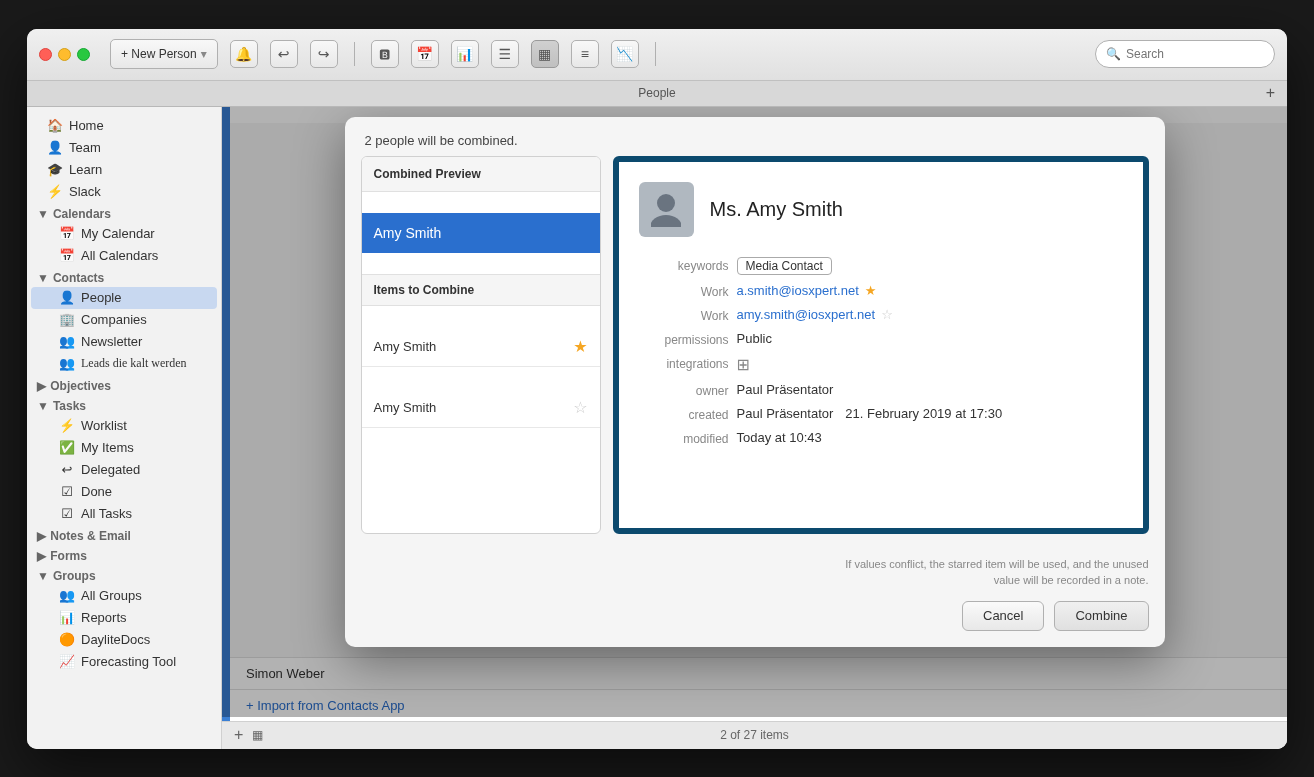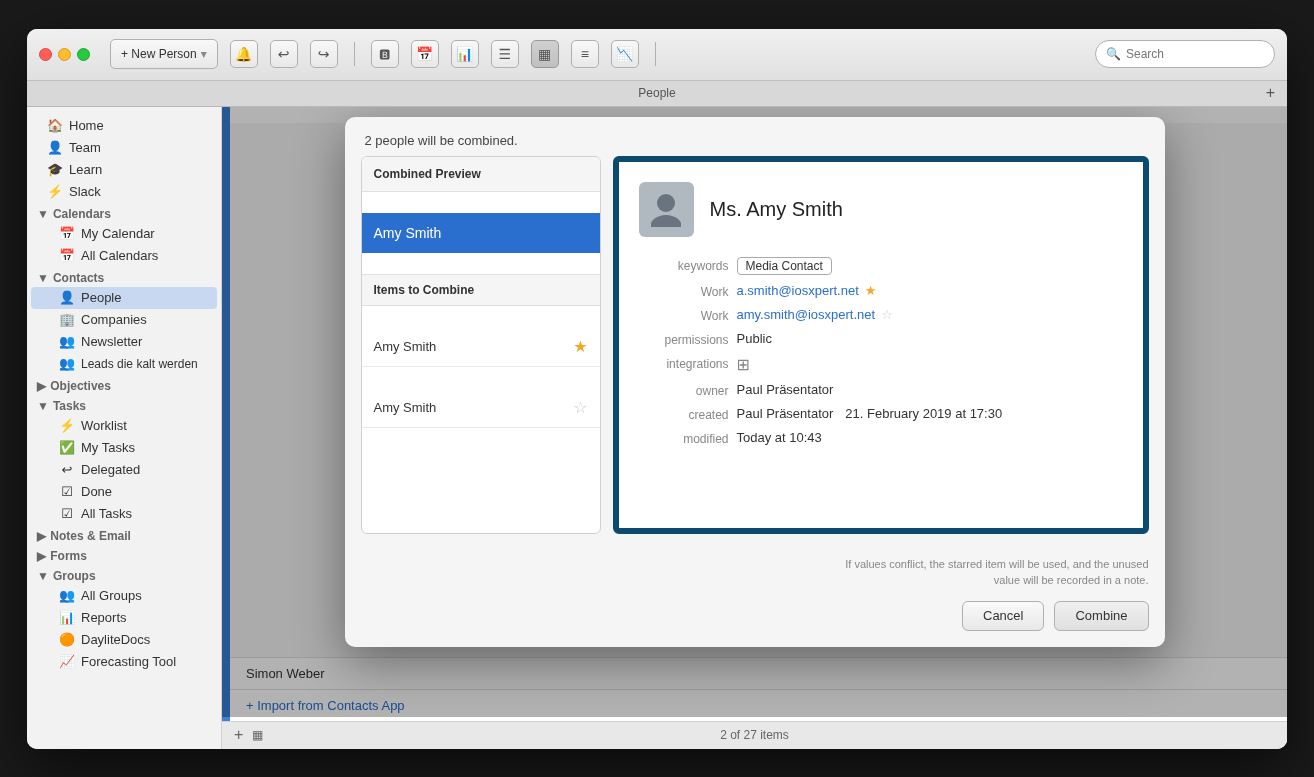--- a/index.html
+++ b/index.html
@@ -469,37 +469,37 @@
       <div class="sidebar-item indent-1">
         <span class="sidebar-icon">🏢</span>
         <span>Companies</span>
       </div>
       <div class="sidebar-item indent-1">
         <span class="sidebar-icon">👥</span>
         <span>Newsletter</span>
       </div>
       <div class="sidebar-item indent-1">
         <span class="sidebar-icon">👥</span>
-        <span style="font-size:12px;">Leads die kalt werden</span>
+        <span style="font-size:12px;font-family:Liberation Serif, serif;">Leads die kalt werden</span>
       </div>
       <div class="sidebar-section">
         <span>▶</span>
         <span>Objectives</span>
       </div>
       <div class="sidebar-section">
         <span>▼</span>
         <span>Tasks</span>
       </div>
       <div class="sidebar-item indent-1">
         <span class="sidebar-icon">⚡</span>
         <span>Worklist</span>
       </div>
       <div class="sidebar-item indent-1">
         <span class="sidebar-icon">✅</span>
-        <span>My Tasks</span>
+        <span>My Items</span>
       </div>
       <div class="sidebar-item indent-1">
         <span class="sidebar-icon">↩</span>
         <span>Delegated</span>
       </div>
       <div class="sidebar-item indent-1">
         <span class="sidebar-icon">☑</span>
         <span>Done</span>
       </div>
       <div class="sidebar-item indent-1">

